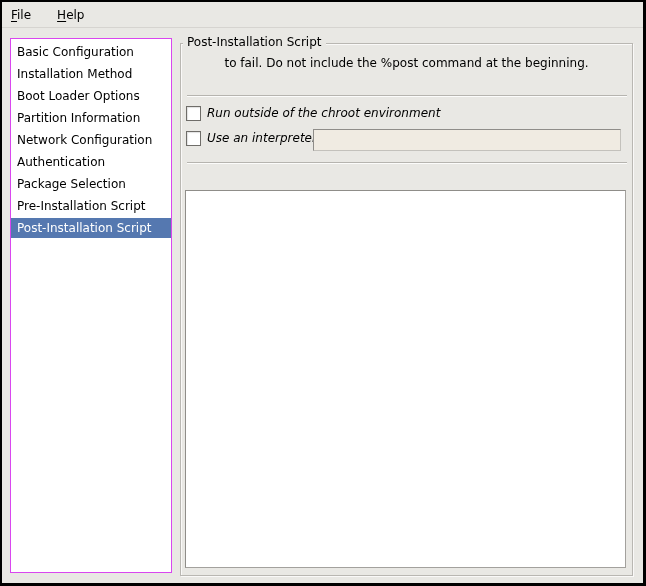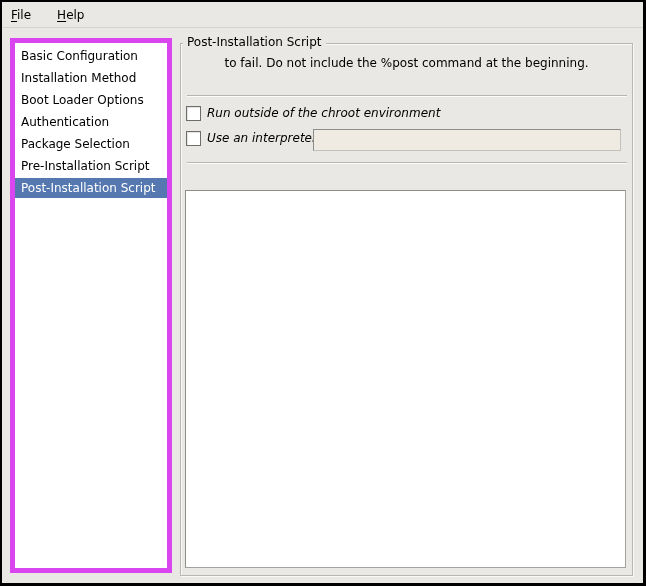--- a/index.html
+++ b/index.html
@@ -27,21 +27,21 @@
     border-bottom:1px solid #d6d4d0;
     box-sizing:border-box;
   }
   .menu-item{padding:4px 13px;cursor:default;}
   .menu-item:first-child{padding-left:9px;}
   .mn{text-decoration:underline;text-underline-offset:2px;}
   
   .sidebar{
     position:absolute;left:8px;top:36px;width:162px;height:535px;
     background:var(--list-bg);
-    border:5px solid #d946ef;
+    border:1px solid #d946ef;
     box-sizing:border-box;
     padding-top:3px;
     overflow:hidden;
   }
   .list-item{
     height:20px;line-height:20px;margin-bottom:2px;
     padding-left:6px;white-space:nowrap;cursor:default;
   }
   .list-item.selected{background:var(--selection-bg);color:var(--selection-fg);}
   
@@ -108,20 +108,22 @@
 
   <div class="menubar">
     <div class="menu-item"><span class="mn">F</span><span>ile</span></div>
     <div class="menu-item"><span class="mn">H</span><span>elp</span></div>
   </div>
 
   <div class="sidebar">
     <div class="list-item">Basic Configuration</div>
     <div class="list-item">Installation Method</div>
     <div class="list-item">Boot Loader Options</div>
+    <div class="list-item">Partition Information</div>
+    <div class="list-item">Network Configuration</div>
     <div class="list-item">Authentication</div>
     <div class="list-item">Package Selection</div>
     <div class="list-item">Pre-Installation Script</div>
     <div class="list-item selected">Post-Installation Script</div>
   </div>
 
   <div class="frame"></div>
   <div class="frame-legend">Post-Installation Script</div>
 
   <div class="warning">

